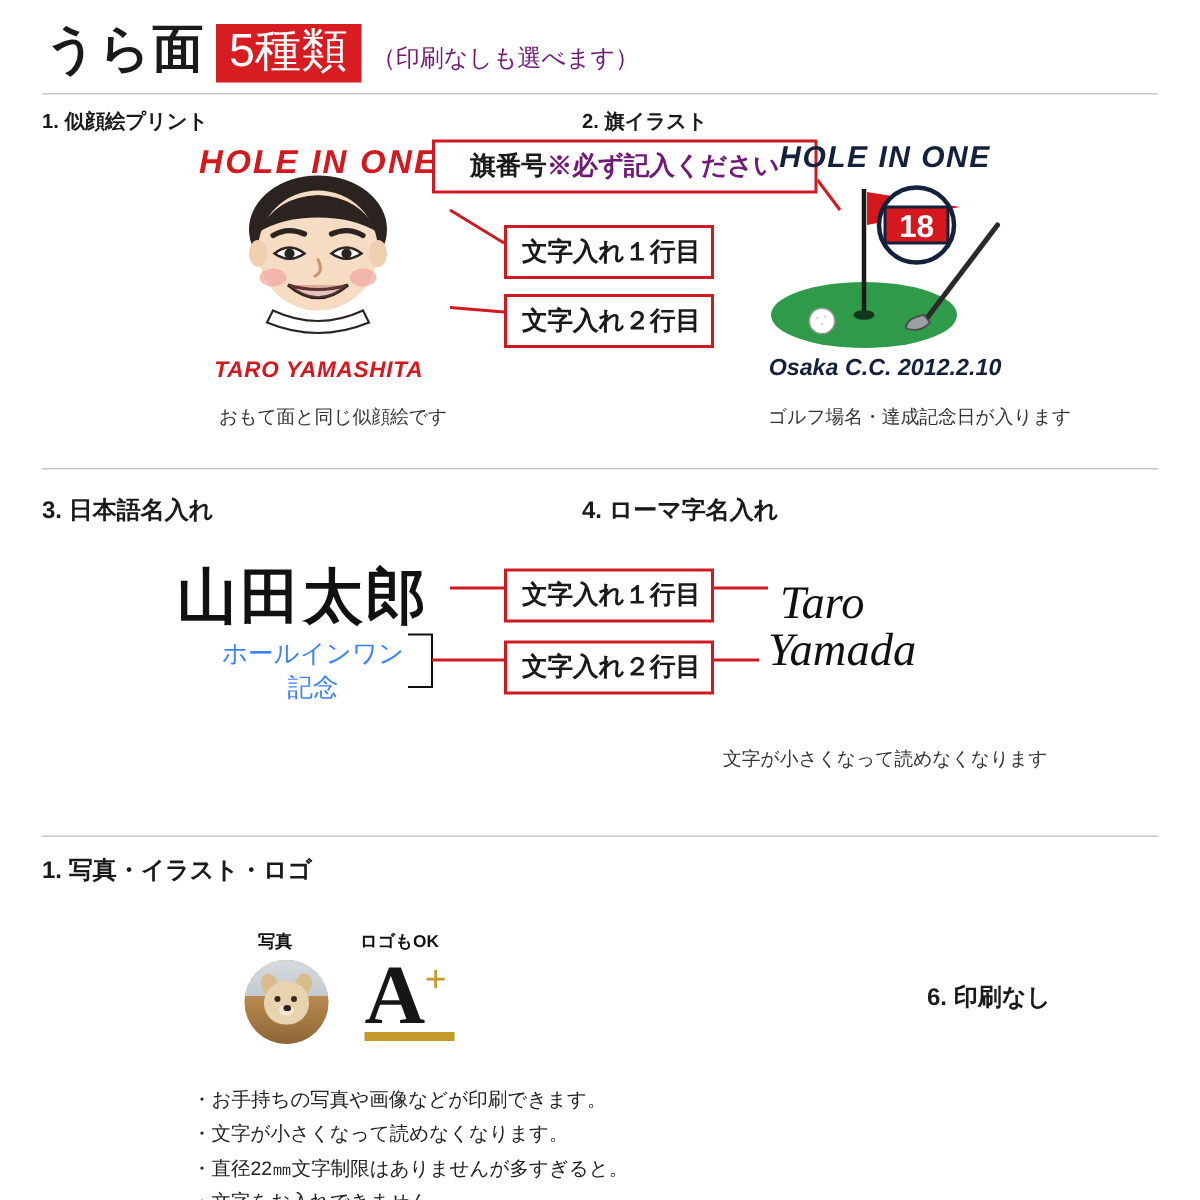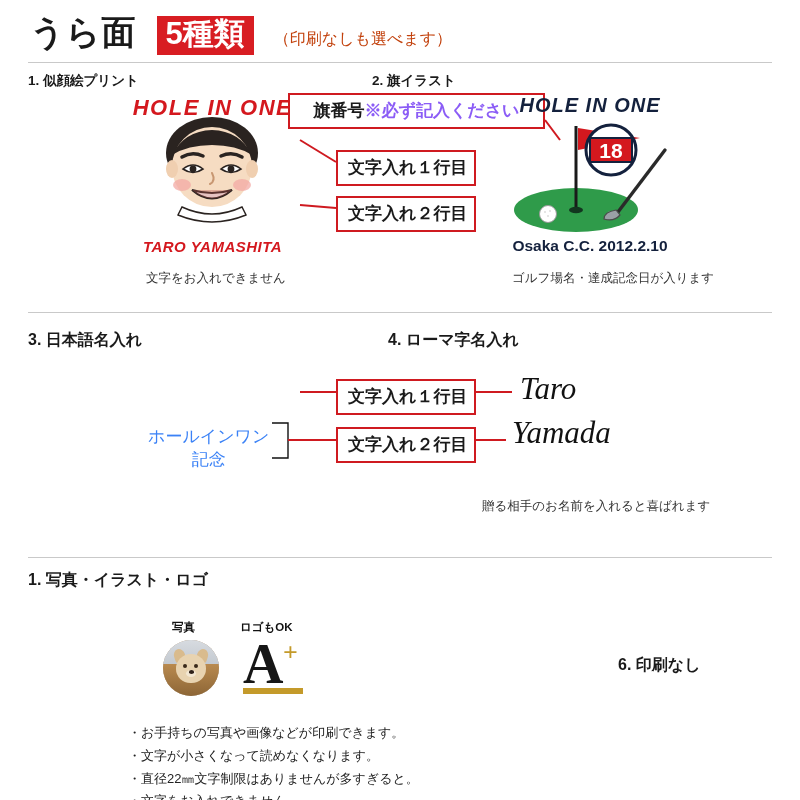--- a/index.html
+++ b/index.html
@@ -34,29 +34,29 @@
     font-size: 34px;
     font-weight: bold;
     letter-spacing: 1px;
     color: #1a1a1a;
   }
   .header .h-count {
     display: inline-block;
     background: #d81d22;
     color: #ffffff;
     font-size: 31px;
-    font-weight: bold;
+    font-weight: normal;
     padding: 2px 9px 4px 9px;
-    margin: 0 4px 0 20px;
+    margin: 0 4px 0 7px;
     line-height: 1.05;
   }
   .header .h-note {
     font-size: 16px;
-    color: #c2410c;
-    margin-left: 16px;
+    color: #701a75;
+    margin-left: 3px;
   }
 
   .hr {
     position: absolute;
     left: 28px;
     width: 744px;
     border-top: 1px solid #c9c9c9;
   }
 
   
@@ -81,21 +81,21 @@
     font-size: 17px;
     text-align: center;
     padding: 4px 10px 5px 10px;
     white-space: nowrap;
     box-sizing: border-box;
   }
   .redbox.hl {
     color: #1a1a1a;
   }
   .redbox .red-em {
-    color: #8b5cf6;
+    color: #701a75;
   }
 
   
   .caption {
     position: absolute;
     font-size: 12.5px;
     color: #333;
     white-space: nowrap;
   }
   .note {
@@ -170,20 +170,21 @@
     font-style: italic;
   }
   .art2 .arc-bot {
     position: absolute;
     bottom: 2px; left: 0;
     width: 200px;
     text-align: center;
     font-size: 15.5px;
     font-weight: bold;
     color: #14213d;
+    font-style: italic;
   }
 
   
   .jpname {
     position: absolute;
     left: 118px;
     top: 370px;
     font-size: 40px;
     font-weight: bold;
     letter-spacing: 2px;
@@ -199,21 +200,21 @@
     color: #3b82f6;
     text-align: center;
     line-height: 1.35;
     font-family: "DejaVu Sans", sans-serif;
   }
 
   
   .roman1 {
     position: absolute;
     left: 520px;
-    top: 371px;
+    top: 384px;
     font-family: "Liberation Serif", serif;
     font-style: italic;
     font-size: 31px;
     color: #111;
   }
   .roman2 {
     position: absolute;
     left: 512px;
     top: 415px;
     font-family: "Liberation Serif", serif;
@@ -332,21 +333,21 @@
     <span class="h-main">うら面</span>
     <span class="h-count">5種類</span>
     <span class="h-note">（印刷なしも選べます）</span>
   </div>
 
   <div class="hr" style="top:62px"></div>
   <div class="hr" style="top:312px"></div>
   <div class="hr" style="top:557px"></div>
 
   <div class="sec-title" style="left:28px; top:72px">1. 似顔絵プリント</div>
-  <div class="sec-title" style="left:372px; top:72px">2. 旗イラスト</div>
+  <div class="sec-title" style="left:388px; top:72px">2. 旗イラスト</div>
   <div class="sec-title big" style="left:28px; top:330px">3. 日本語名入れ</div>
   <div class="sec-title big" style="left:388px; top:330px">4. ローマ字名入れ</div>
   <div class="sec-title big" style="left:28px; top:570px">1. 写真・イラスト・ロゴ</div>
   <div class="sec-title big" style="left:618px; top:655px">6. 印刷なし</div>
 
   <svg class="overlay">
 
     <line x1="300" y1="140" x2="336" y2="162" stroke="#cf1a20" stroke-width="2"></line>
     <line x1="300" y1="205" x2="336" y2="208" stroke="#cf1a20" stroke-width="2"></line>
 
@@ -391,21 +392,21 @@
       <path d="M72 95 q20 17 40 0" fill="#b8534f" opacity="0.35"></path>
 
       <path d="M62 112 q30 14 60 0 l4 8 q-34 14 -68 0 z" fill="#ffffff" stroke="#2a2320" stroke-width="1.4"></path>
     </svg>
     <div class="arc-bot">TARO YAMASHITA</div>
   </div>
 
   <div class="redbox" style="left:336px; top:150px; width:140px">文字入れ１行目</div>
   <div class="redbox" style="left:336px; top:196px; width:140px">文字入れ２行目</div>
 
-  <div class="caption" style="left:146px; top:270px">文字をお入れできません</div>
+  <div class="caption" style="left:146px; top:270px">おもて面と同じ似顔絵です</div>
 
   <div class="redbox hl" style="left:288px; top:93px; width:257px; text-align:center">
     <span>旗番号</span><span class="red-em">※必ず記入ください</span>
   </div>
 
   <div class="art2">
     <div class="arc-top">HOLE IN ONE</div>
     <svg width="200" height="165" viewBox="0 0 200 165">
 
       <ellipse cx="86" cy="118" rx="62" ry="22" fill="#2f9b4a"></ellipse>
@@ -426,32 +427,33 @@
 
       <circle cx="121" cy="58" r="25" fill="#ffffff" stroke="#14213d" stroke-width="3"></circle>
       <rect x="100" y="46" width="42" height="24" fill="#d4181e" stroke="#14213d" stroke-width="2"></rect>
       <text x="121" y="66" font-family="Liberation Sans, sans-serif" font-size="21" font-weight="bold" fill="#ffffff" text-anchor="middle">18</text>
     </svg>
     <div class="arc-bot">Osaka C.C. 2012.2.10</div>
   </div>
 
   <div class="caption" style="left:512px; top:270px">ゴルフ場名・達成記念日が入ります</div>
 
+  <div class="jpname">山田太郎</div>
   <div class="jpsub">
     <div>ホールインワン</div>
     <div>記念</div>
   </div>
 
   <div class="redbox" style="left:336px; top:379px; width:140px">文字入れ１行目</div>
   <div class="redbox" style="left:336px; top:427px; width:140px">文字入れ２行目</div>
 
 
   <div class="roman1">Taro</div>
   <div class="roman2">Yamada</div>
-  <div class="caption" style="left:482px; top:498px">贈る相手のお名前を入れると喜ばれます</div>
+  <div class="caption" style="left:482px; top:498px">文字が小さくなって読めなくなります</div>
 
   <div class="photo-label" style="left:172px; top:620px">写真</div>
   <div class="logo-label" style="left:240px; top:620px">ロゴもOK</div>
 
   <div class="photo-circle">
     <div class="sky"></div>
     <div class="ground"></div>
     <div class="ear-l"></div>
     <div class="ear-r"></div>
     <div class="dog-head"></div>

